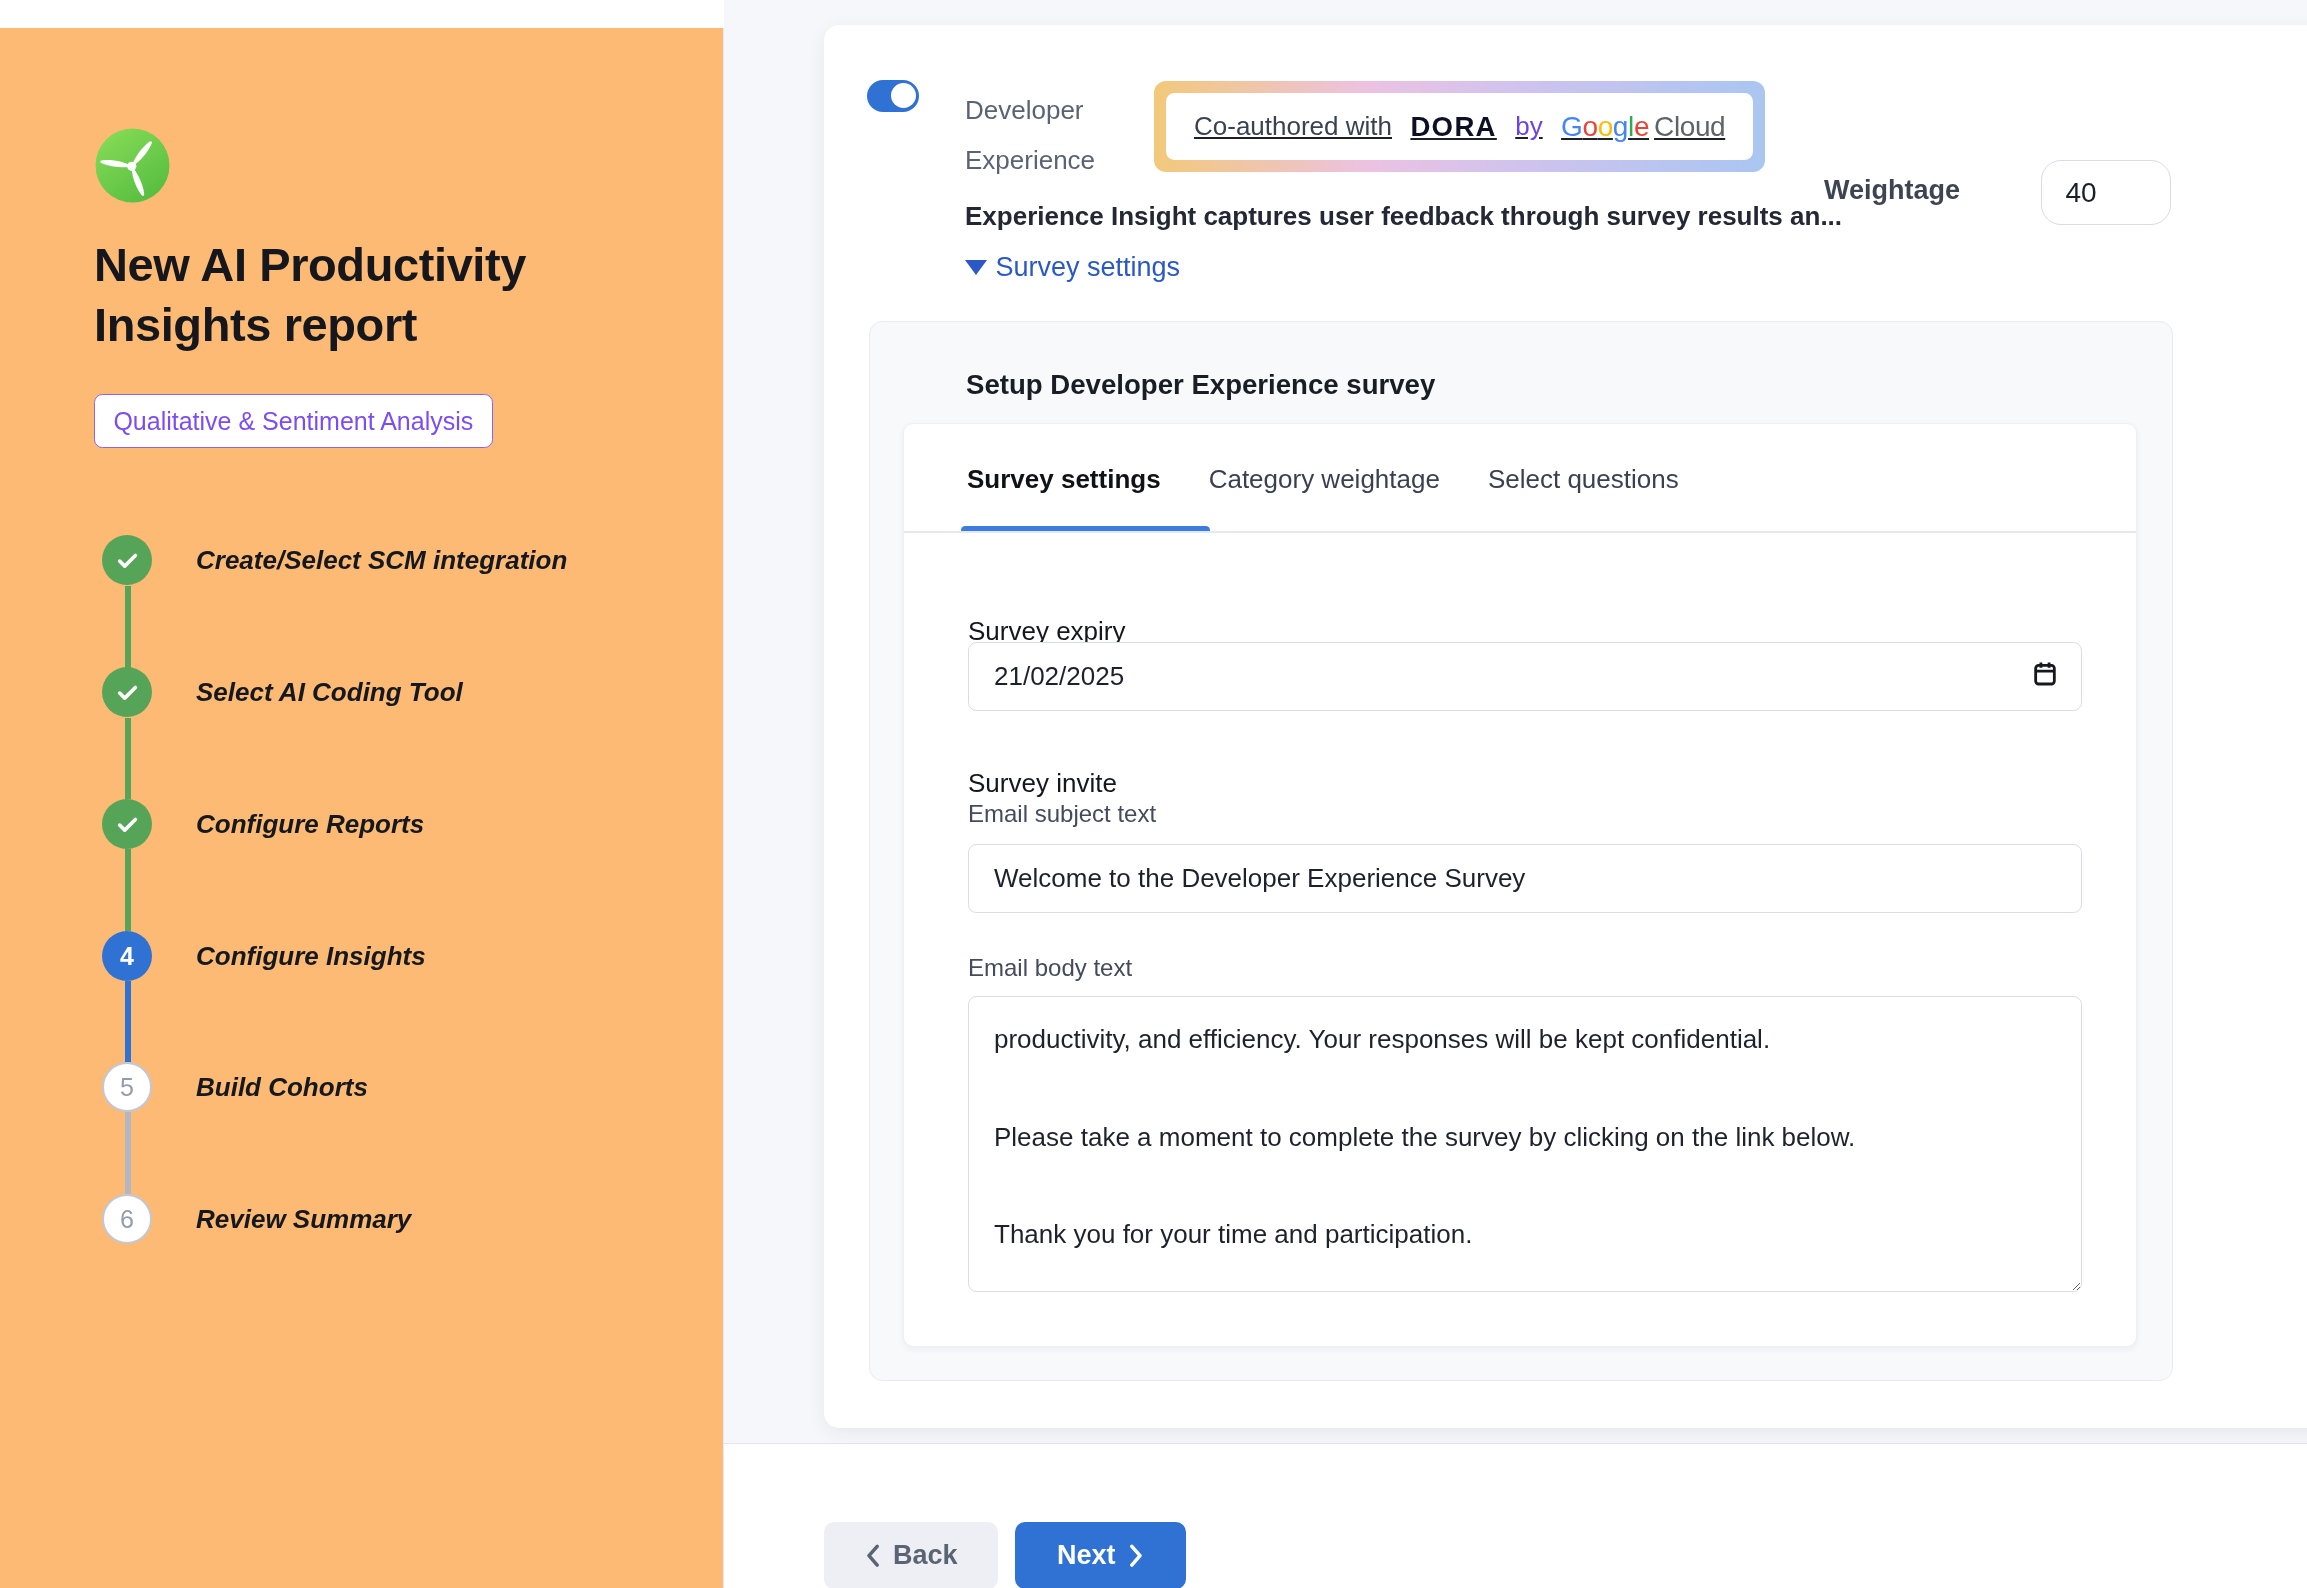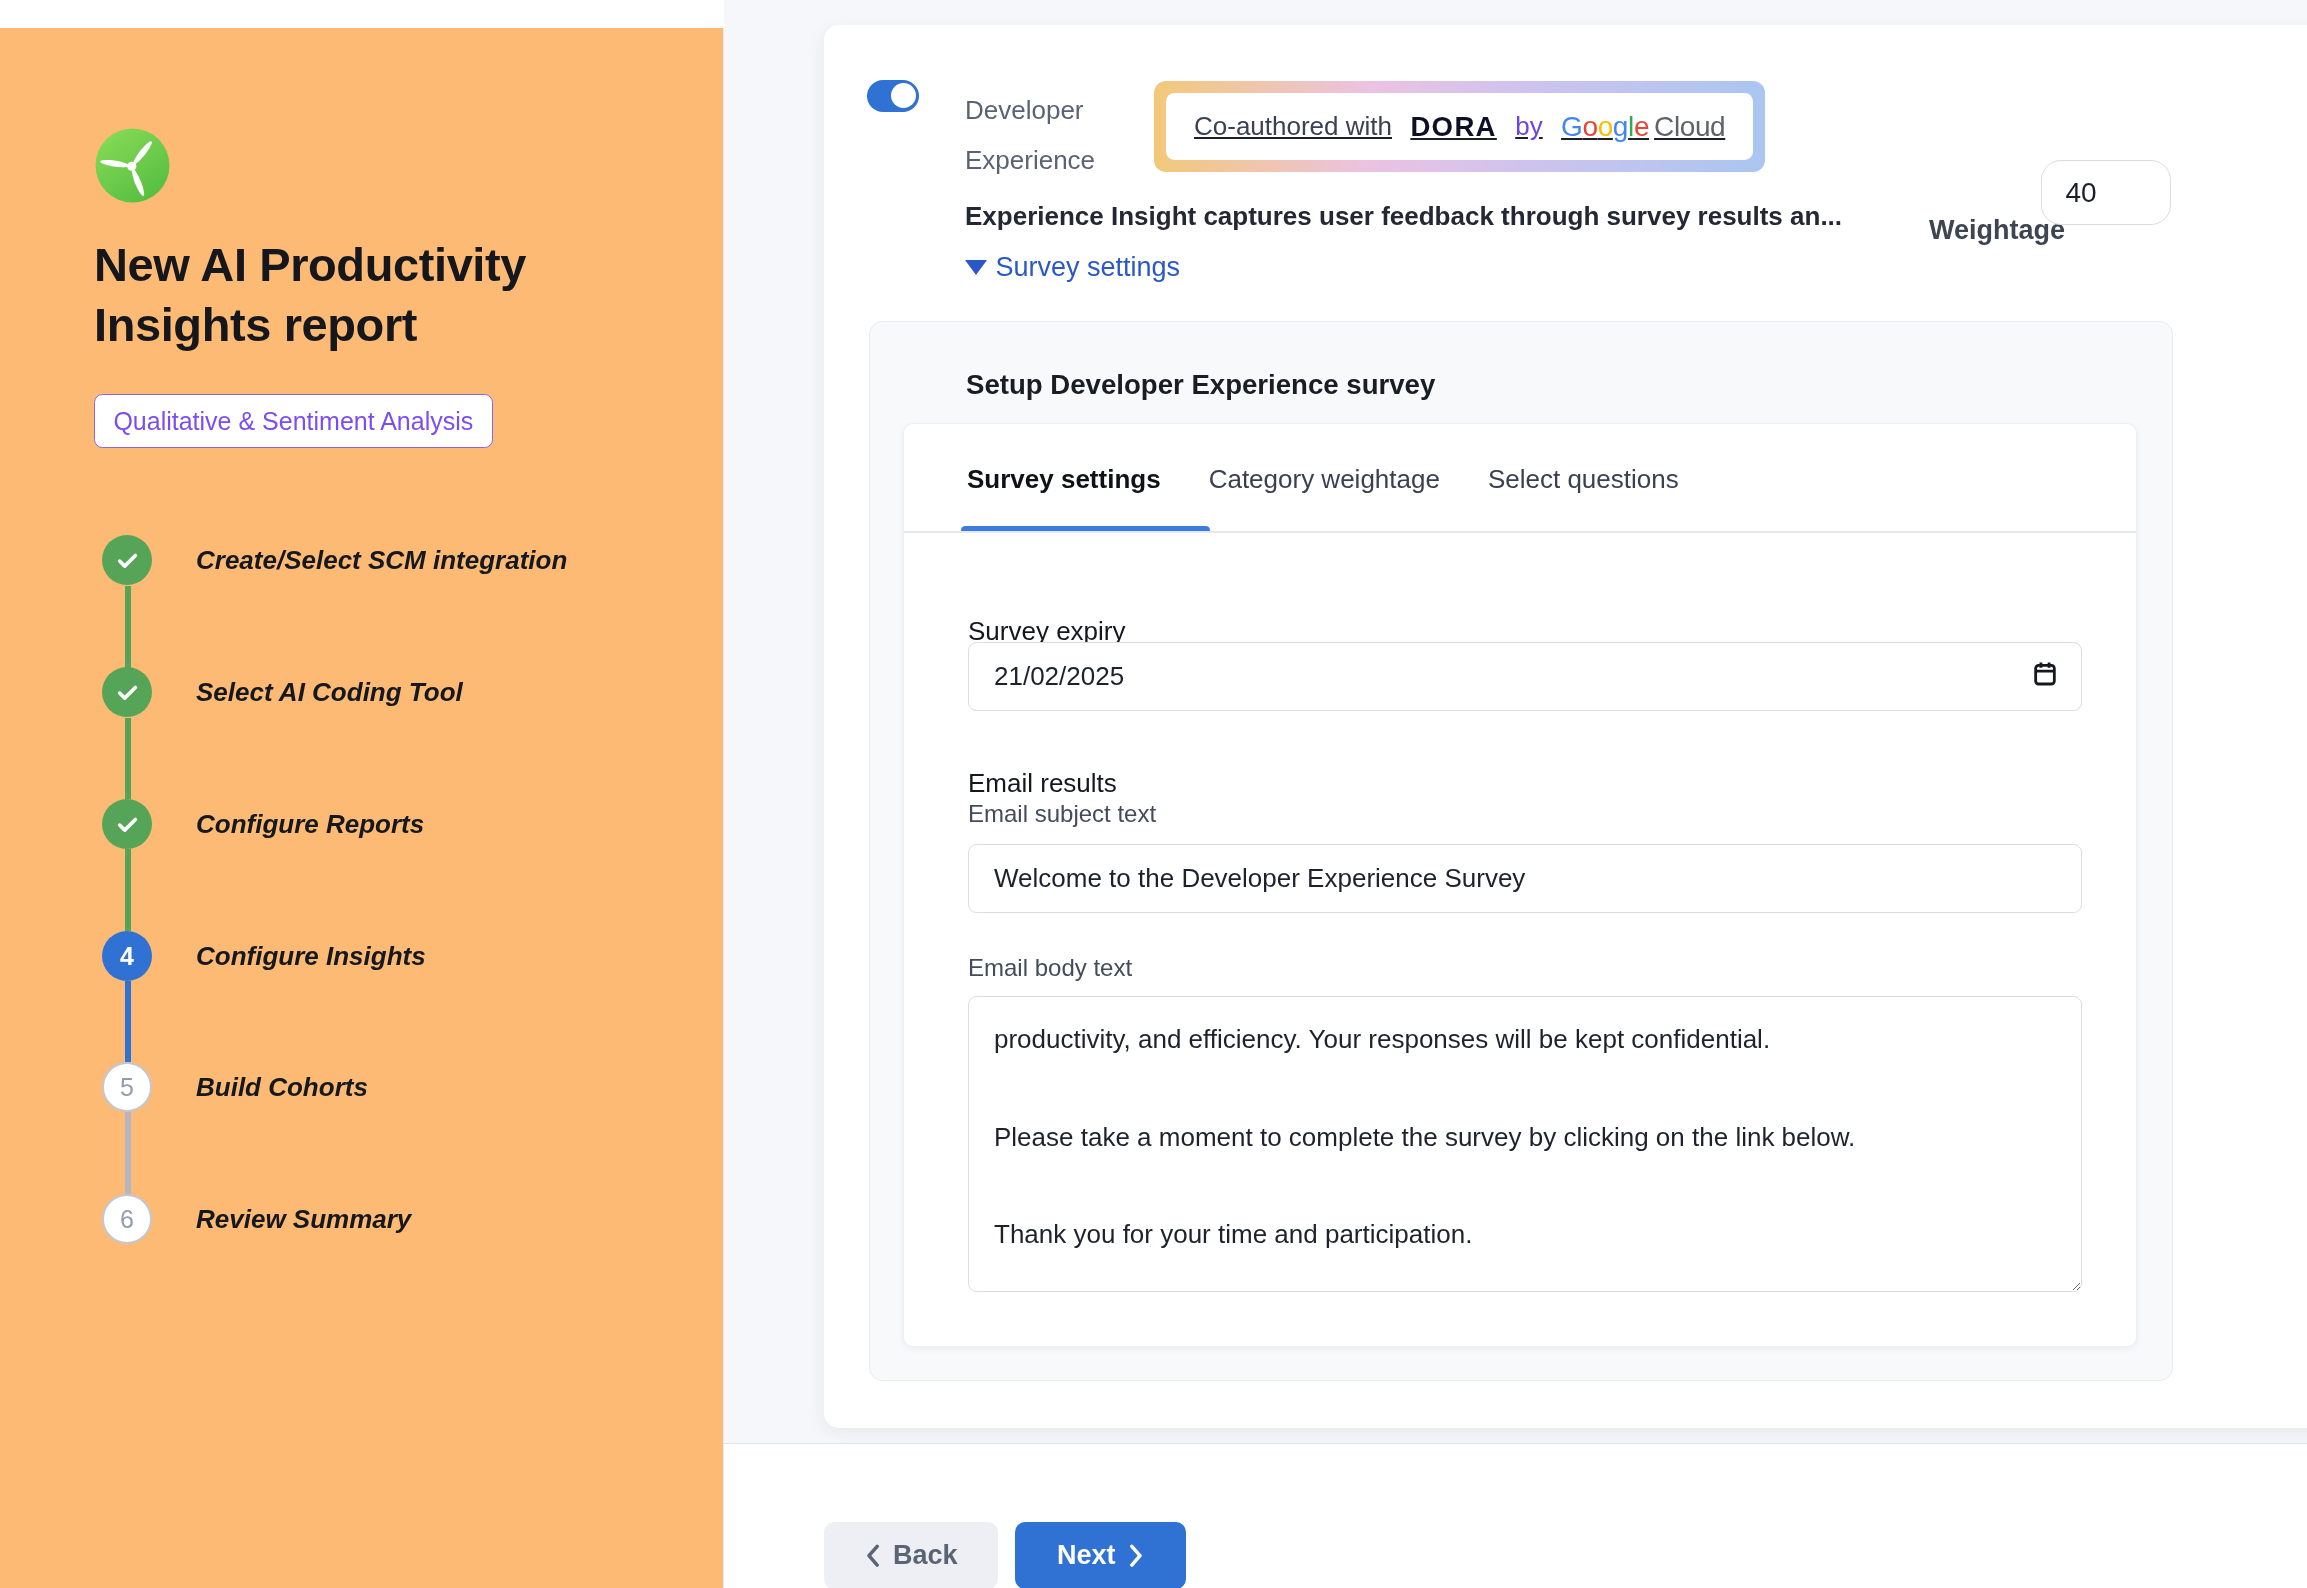--- a/index.html
+++ b/index.html
@@ -53,22 +53,22 @@
   .coauthor { display:flex; align-items:center; gap:18.4px; background:#fff;
     border-radius:8.4px; padding:0 28px; height:67px; font-size:26px; color:#3a4150; }
   .dora { font-size:27.6px; font-weight:800; letter-spacing:1.3px; color:#0d1025; }
   .by { color:#6d43e8; font-size:26px; }
   .gword { font-size:28px; font-weight:500; letter-spacing:-0.4px; }
   .gc { color:#5f6368; font-size:28px; margin-left:5px; }
   .g-b{color:#4285F4}.g-r{color:#EA4335}.g-y{color:#FBBC05}.g-g{color:#34A853}
 
   .desc { position:absolute; left:141px; top:176px; width:953px; font-size:26px;
     font-weight:600; color:#232834; white-space:nowrap; overflow:hidden; }
-  .weightage-label { position:absolute; left:1105px; top:150px; width:142px;
-    font-size:27px; font-weight:600; color:#3d4452;margin-top:40px; }
+  .weightage-label { position:absolute; left:1000px; top:150px; width:142px;
+    font-size:27px; font-weight:600; color:#3d4452; }
   .weightage-input { position:absolute; left:1217px; top:135px; width:130px; height:65px;
     border:1.7px solid #d9dce4; border-radius:20px; font-size:28px; color:#1b2027;
     padding-left:23.4px; font-family:inherit; background:#fff; }
 
   .survey-link { position:absolute; left:141px; top:227px; display:flex; align-items:center;
     gap:8.4px; color:#2a58c4; font-size:27px; font-weight:500; cursor:pointer; }
   .tri-down { width:0; height:0; border-left:11px solid transparent;
     border-right:11px solid transparent; border-top:15px solid #2a58c4; }
 
   .outer-card { position:absolute; left:45px; top:296px; width:1304px; height:1060px;
@@ -246,21 +246,21 @@
           <span class="cal">
             <svg width="28" height="28" viewBox="0 0 24 24">
                 <rect x="4" y="5" width="16" height="16" rx="2.5" fill="none" stroke="#15181e" stroke-width="2.4"></rect>
                 <line x1="8.5" y1="2.5" x2="8.5" y2="7" stroke="#15181e" stroke-width="2.4"></line>
                 <line x1="15.5" y1="2.5" x2="15.5" y2="7" stroke="#15181e" stroke-width="2.4"></line>
                 <line x1="4" y1="10" x2="20" y2="10" stroke="#15181e" stroke-width="2.4"></line>
               </svg>
           </span>
         </div>
 
-        <div class="field-label-lg" style="top:328px;">Email results</div>
+        <div class="field-label-lg" style="top:328px;">Survey invite</div>
         <div class="field-label-sm" style="top:376px;">Email subject text</div>
         <input class="text-input" style="top: 420px;" value="Welcome to the Developer Experience Survey">
 
         <div class="field-label-sm" style="top:530px;">Email body text</div>
         <textarea class="body-textarea" spellcheck="false" style="">productivity, and efficiency. Your responses will be kept confidential.
 
 Please take a moment to complete the survey by clicking on the link below.
 
 Thank you for your time and participation.</textarea>
       </div>

